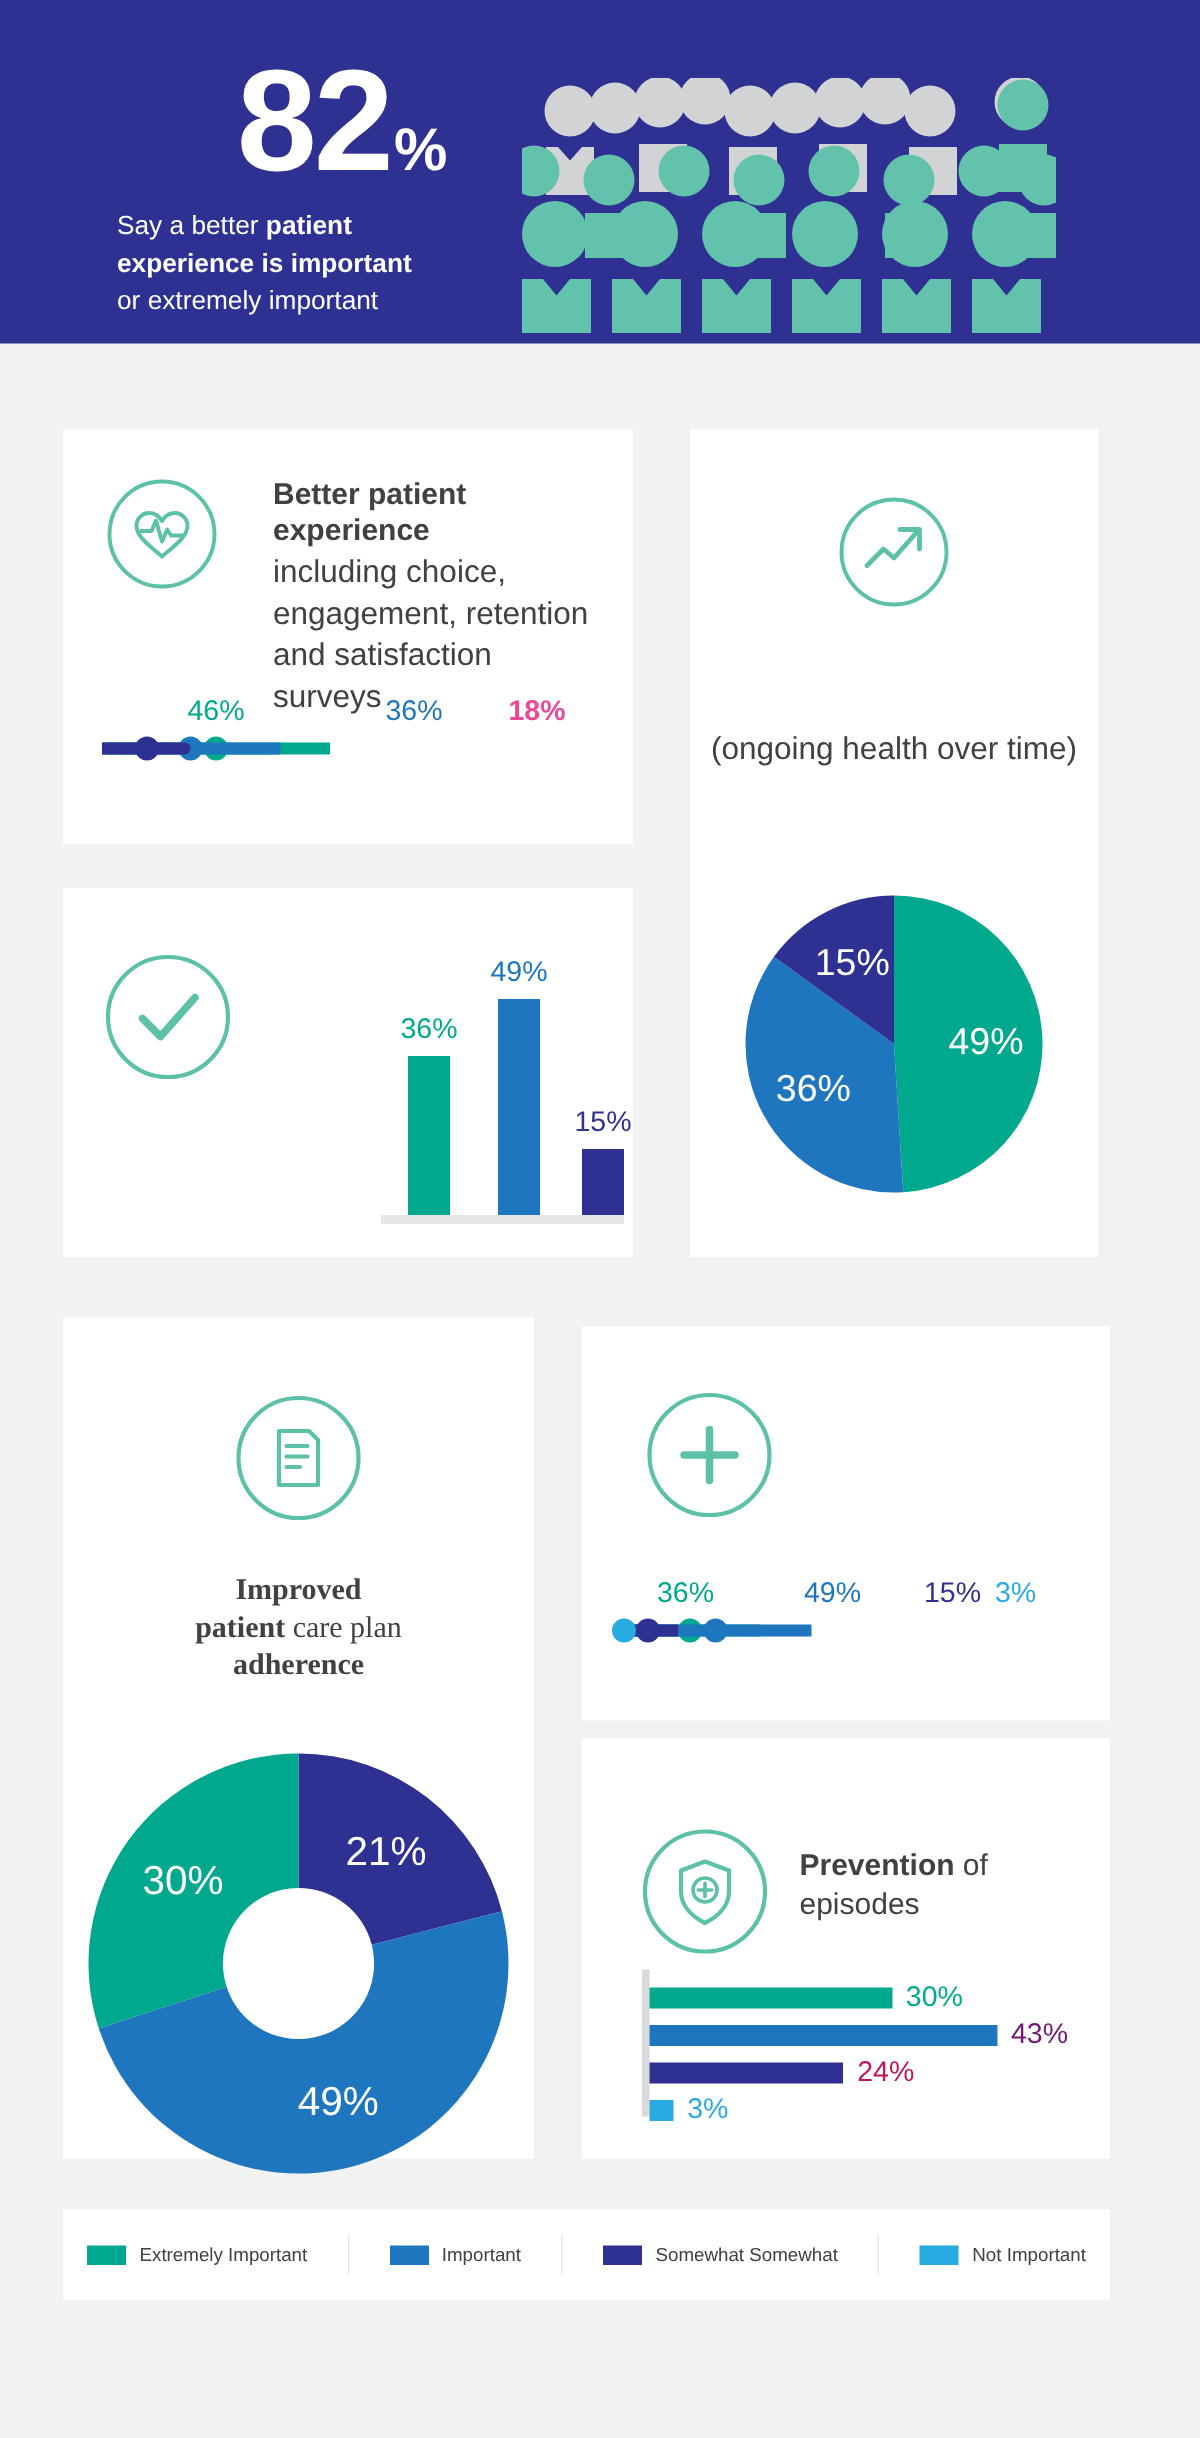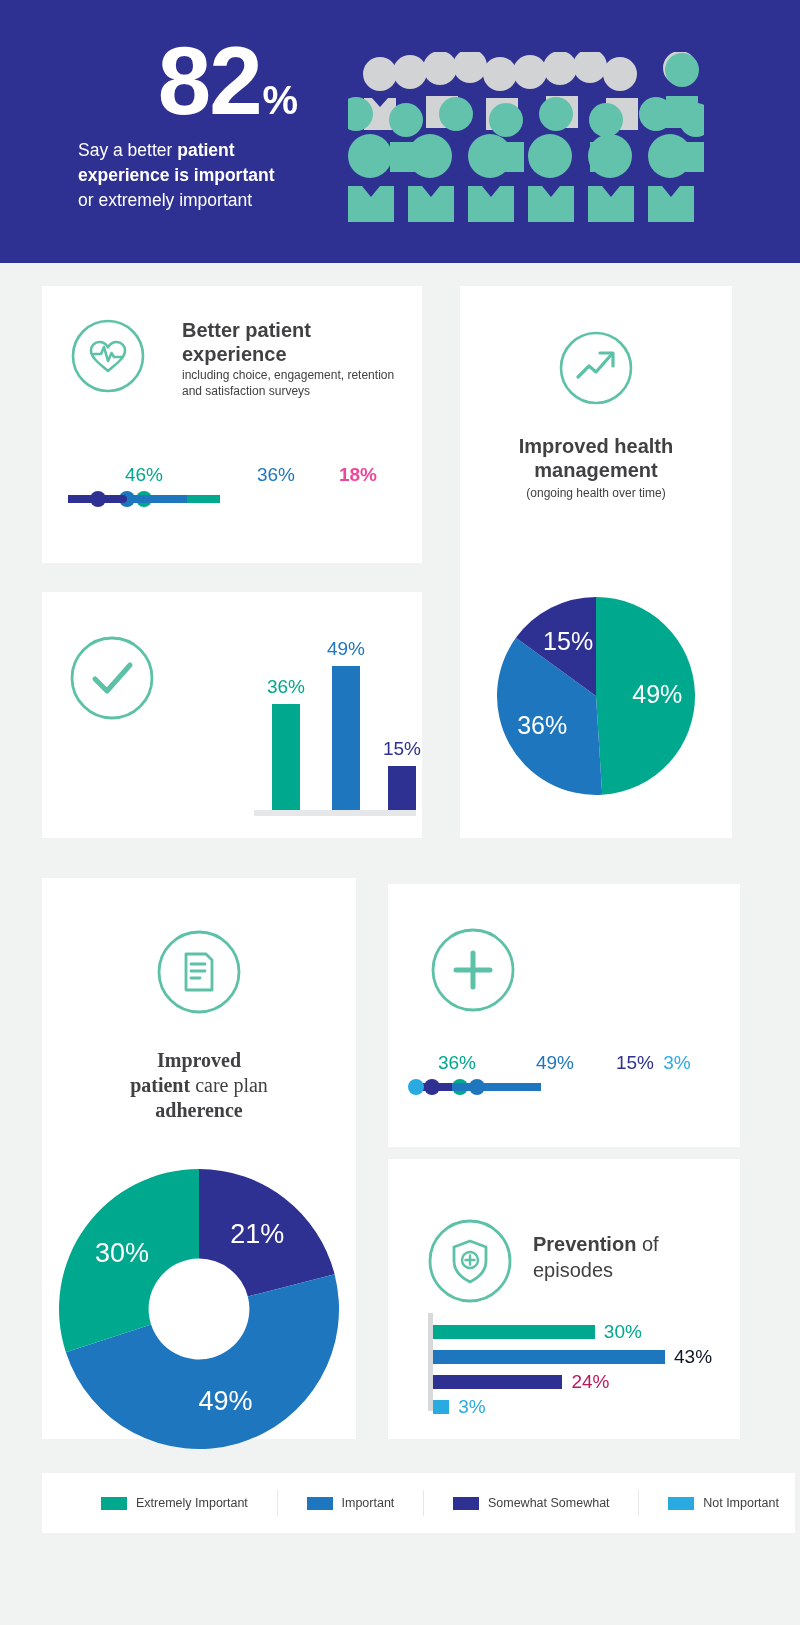--- a/index.html
+++ b/index.html
@@ -7,21 +7,21 @@
     width: 800px;
     height: 1625px;
     background: #f1f2f2;
     font-family: "Liberation Sans", sans-serif;
     overflow: hidden;
   }
   .page { position: relative; width: 800px; height: 1625px; background: #f1f2f2; }
 
   
   .header {
-    position: absolute; left: 0; top: 0; width: 800px; height: 263px;
+    position: absolute; left: 0; top: 0; width: 800px; height: 229px;
     background: #2e3192;
   }
   .hero-stat {
     position: absolute; left: 78px; top: 34px; width: 300px;
   }
   .hero-number-row { display: flex; align-items: baseline; justify-content: center; }
   .hero-number {
     font-size: 96px; font-weight: 700; color: #ffffff; line-height: 0.98;
     letter-spacing: -2px;
   }
@@ -35,32 +35,32 @@
   .crowd { position: absolute; left: 348px; top: 52px; width: 356px; height: 170px; }
 
   
   .card { position: absolute; background: #ffffff; }
   .c1 { left: 42px;  top: 286px;  width: 380px; height: 277px; }
   .c2 { left: 460px; top: 286px;  width: 272px; height: 552px; }
   .c3 { left: 42px;  top: 592px;  width: 380px; height: 246px; }
   .c4 { left: 42px;  top: 878px;  width: 314px; height: 561px; }
   .c5 { left: 388px; top: 884px;  width: 352px; height: 263px; }
   .c6 { left: 388px; top: 1159px; width: 352px; height: 280px; }
-  .legend-card { left: 42px; top: 1473px; width: 753px; height: 60px; padding-left: 43px; }
+  .legend-card { left: 42px; top: 1473px; width: 698px; height: 60px; }
 
   
   .icon-circle { display: block; }
 
   
   .title {
     color: #414042; font-size: 20px; line-height: 1.22; font-weight: 700;
   }
   .title .reg { font-weight: 400; }
   .sub {
-    color: #414042; font-size: 12px; line-height: 1.32; font-weight: 400;
+    color: #414042; font-size: 21px; line-height: 1.32; font-weight: 400;
   }
   .center { text-align: center; }
 
   
   .stripe-labels { position: relative; height: 26px; }
   .stripe-label {
     position: absolute; font-size: 19px; font-weight: 500; transform: translateX(-50%);
     white-space: nowrap; top: 0;
   }
   .stripe-track { position: relative; height: 18px; }
@@ -197,21 +197,20 @@
 
   <div class="card c2">
     <div style="position:absolute;left:98px;top:44px;">
       <svg class="icon-circle" width="76" height="76" viewBox="0 0 76 76">
         <circle cx="38" cy="38" r="35" fill="none" stroke="#5cc1a6" stroke-width="2.6"></circle>
         <path d="M20 47 L31 36 L38 42 L53 25" fill="none" stroke="#5cc1a6" stroke-width="3.2" stroke-linecap="round" stroke-linejoin="round"></path>
         <path d="M42 23 h13 v13" fill="none" stroke="#5cc1a6" stroke-width="3.2" stroke-linecap="round" stroke-linejoin="round"></path>
       </svg>
     </div>
 
-    <div class="title center" style="position:absolute;left:12px;top:148px;width:248px;">Improved health management</div>
     <div class="sub center" style="position:absolute;left:12px;top:200px;width:248px;">(ongoing health over time)</div>
 
     <div style="position:absolute;left:36px;top:310px;">
       <svg width="200" height="200" viewBox="0 0 200 200" id="hm-pie">
           <path d="M 100 100 L 100 1 A 99 99 0 0 1 106.21626143340204 198.80464611439888 Z" fill="#00a88e"></path>
           <text x="161.3497126752486" y="106.82200760778449" text-anchor="middle" fill="#ffffff" font-size="25" font-weight="500" font-family="&quot;Liberation Sans&quot;, sans-serif">49%</text>
           <path d="M 100 100 L 106.21626143340204 198.80464611439888 A 99 99 0 0 1 19.907317556880187 41.80926002304517 Z" fill="#1e76bf"></path>
           <text x="46.21229597890766" y="138.3200405163633" text-anchor="middle" fill="#ffffff" font-size="25" font-weight="500" font-family="&quot;Liberation Sans&quot;, sans-serif">36%</text>
           <path d="M 100 100 L 19.907317556880187 41.80926002304517 A 99 99 0 0 1 99.99999999999999 1 Z" fill="#2e3192"></path>
           <text x="72.13406312598661" y="54.060019545317985" text-anchor="middle" fill="#ffffff" font-size="25" font-weight="500" font-family="&quot;Liberation Sans&quot;, sans-serif">15%</text>
@@ -307,21 +306,21 @@
 
     <div class="title" style="position:absolute;left:145px;top:72px;width:190px;line-height:1.3;">
       <span>Prevention</span><span class="reg"> of episodes</span>
     </div>
 
     <div class="hbars" style="left:40px;top:154px;width:290px;height:110px;" id="pv-bars">
         <div class="haxis" style="height: 98px;"></div>
         <div class="hbar" style="top: 12px; width: 161.86px; background: rgb(0, 168, 142);"></div>
         <div class="hbar-label" style="left: 175.86px; top: 8px; color: rgb(0, 168, 142);">30%</div>
         <div class="hbar" style="top: 37px; width: 232px; background: rgb(30, 118, 191);"></div>
-        <div class="hbar-label" style="left: 246px; top: 33px; color: #0f172a;">43%</div>
+        <div class="hbar-label" style="left: 246px; top: 33px; color: #701a75;">43%</div>
         <div class="hbar" style="top: 62px; width: 129.488px; background: rgb(46, 49, 146);"></div>
         <div class="hbar-label" style="left: 143.488px; top: 58px; color: #be185d;">24%</div>
         <div class="hbar" style="top: 87px; width: 16.186px; background: rgb(41, 171, 226);"></div>
         <div class="hbar-label" style="left: 30.186px; top: 83px; color: rgb(41, 171, 226);">3%</div>
       </div>
   </div>
 
   <div class="card legend-card">
     <div class="legend-row" id="legend-row">
         <div class="legend-item">

